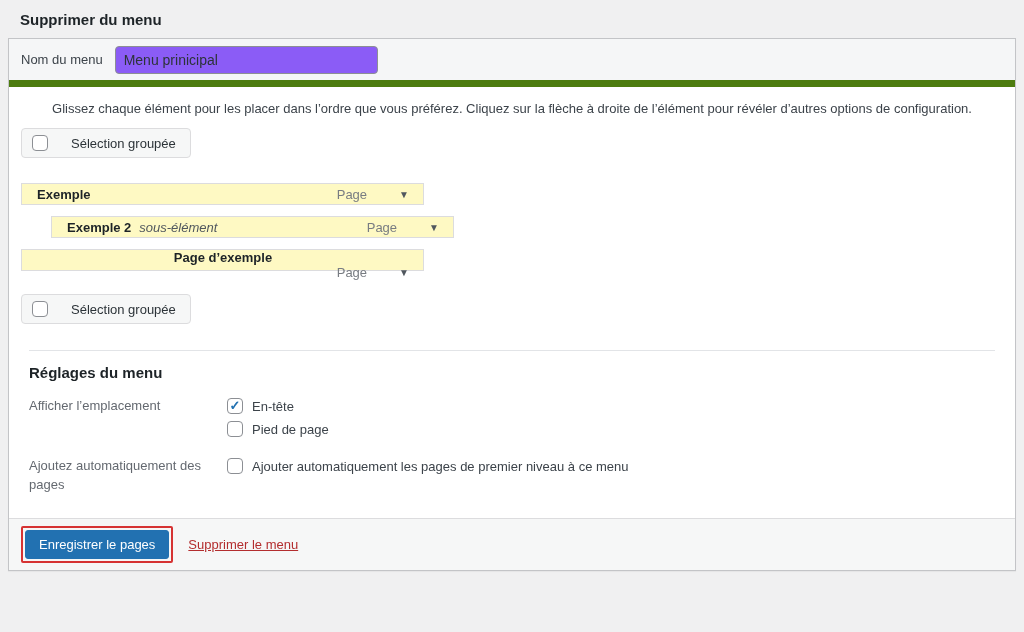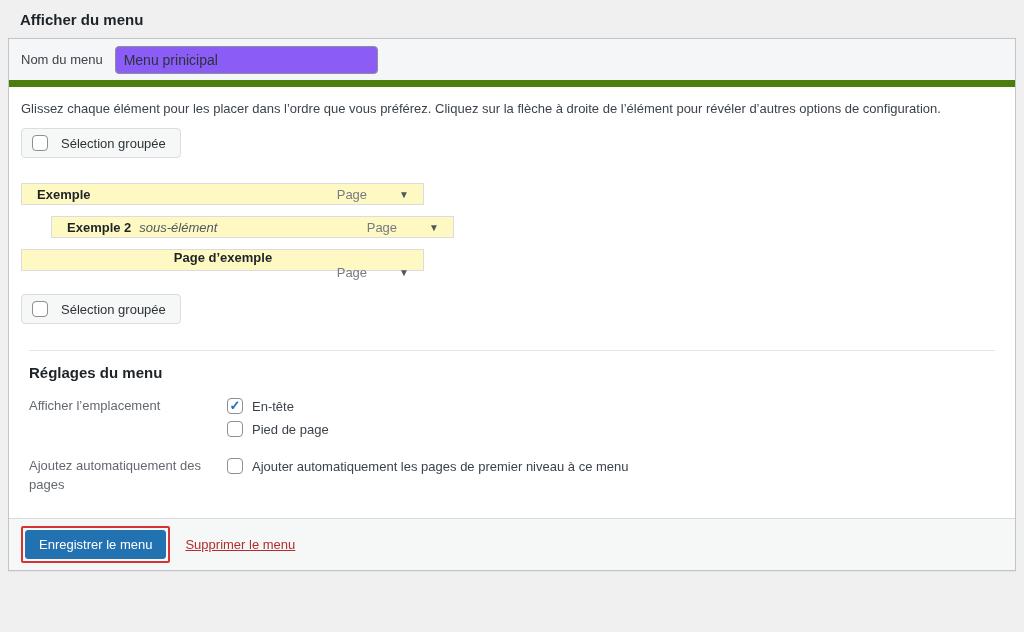--- a/index.html
+++ b/index.html
@@ -40,25 +40,25 @@
     border: 1px solid #8c8f94;
     border-radius: 4px;
     background: #8b5cf6;
     color: #2c3338;
     font-family: "Liberation Sans", sans-serif;
     font-size: 14px;
     padding: 0 8px;
   }
   
   .body { padding: 0 12px; }
-  .instructions { margin: 14px 0 12px 0; color: #3c434a; }
+  .instructions { margin: 14px 0 12px 0; color: #3c434a; text-align: center; }
   .bulk-box {
     display: inline-flex;
     align-items: center;
-    gap: 13px;
+    gap: 23px;
     background: #f6f7f7;
     border: 1px solid #dcdcde;
     border-radius: 4px;
     padding: 6px 14px 6px 10px;
     height: 30px;
     cursor: pointer;
     color: #2c3338;
   }
   .checkbox {
     width: 16px; height: 16px;
@@ -161,21 +161,21 @@
     margin-left: 15px;
     color: #b32d2e;
     text-decoration: underline;
     cursor: pointer;
   }
 </style>
 </head>
 <body>
 
 <div class="page">
-  <h1 class="page-title">Afficher du menu</h1>
+  <h1 class="page-title">Supprimer du menu</h1>
 
   <div class="panel">
 
     <div class="name-row">
       <label>Nom du menu</label>
       <input class="name-input" type="text" value="Menu prinicipal" style="">
     </div>
 
     <div class="body">
       <p class="instructions">Glissez chaque élément pour les placer dans l’ordre que vous préférez. Cliquez sur la flèche à droite de l’élément pour révéler d’autres options de configuration.</p>
@@ -239,19 +239,19 @@
           <label class="check-option">
             <span class="checkbox"></span>
             <span>Ajouter automatiquement les pages de premier niveau à ce menu</span>
           </label>
         </div>
       </div>
     </div>
 
     <div class="footer">
       <span class="save-highlight">
-        <button class="save-button">Enregistrer le menu</button>
+        <button class="save-button">Enregistrer le pages</button>
       </span>
       <a class="delete-link">Supprimer le menu</a>
     </div>
 
   </div>
 </div>
 
 </body></html>

